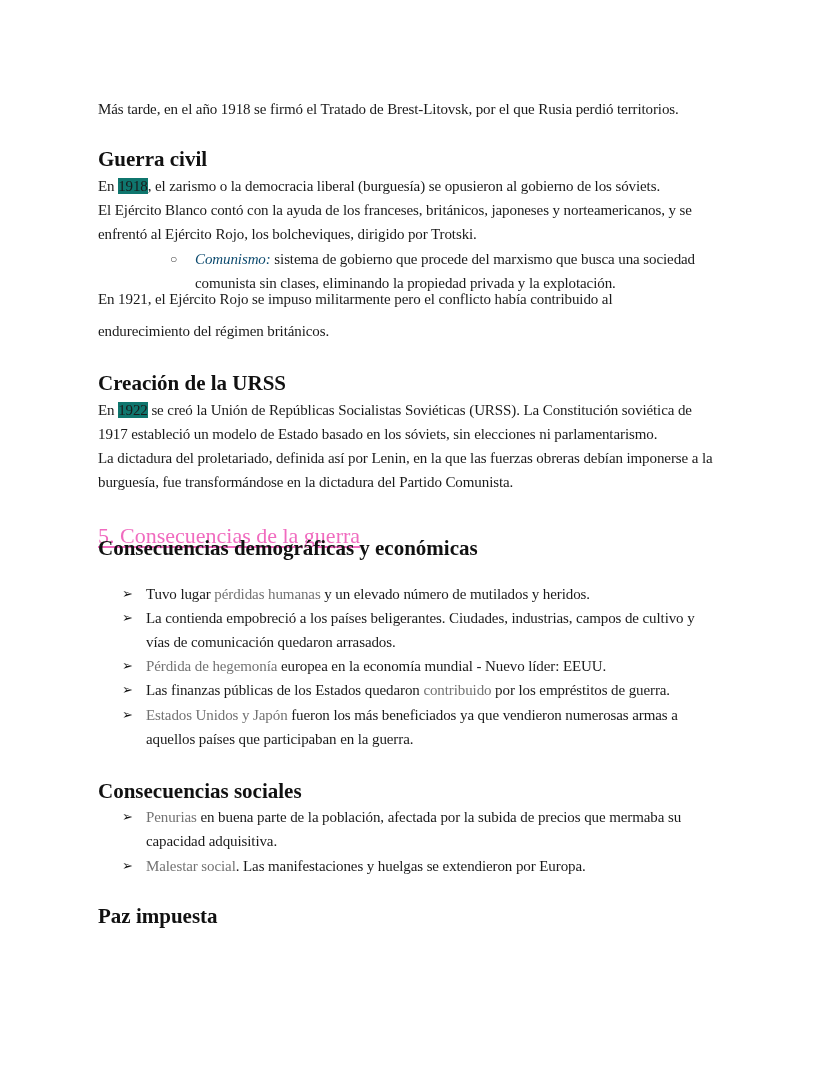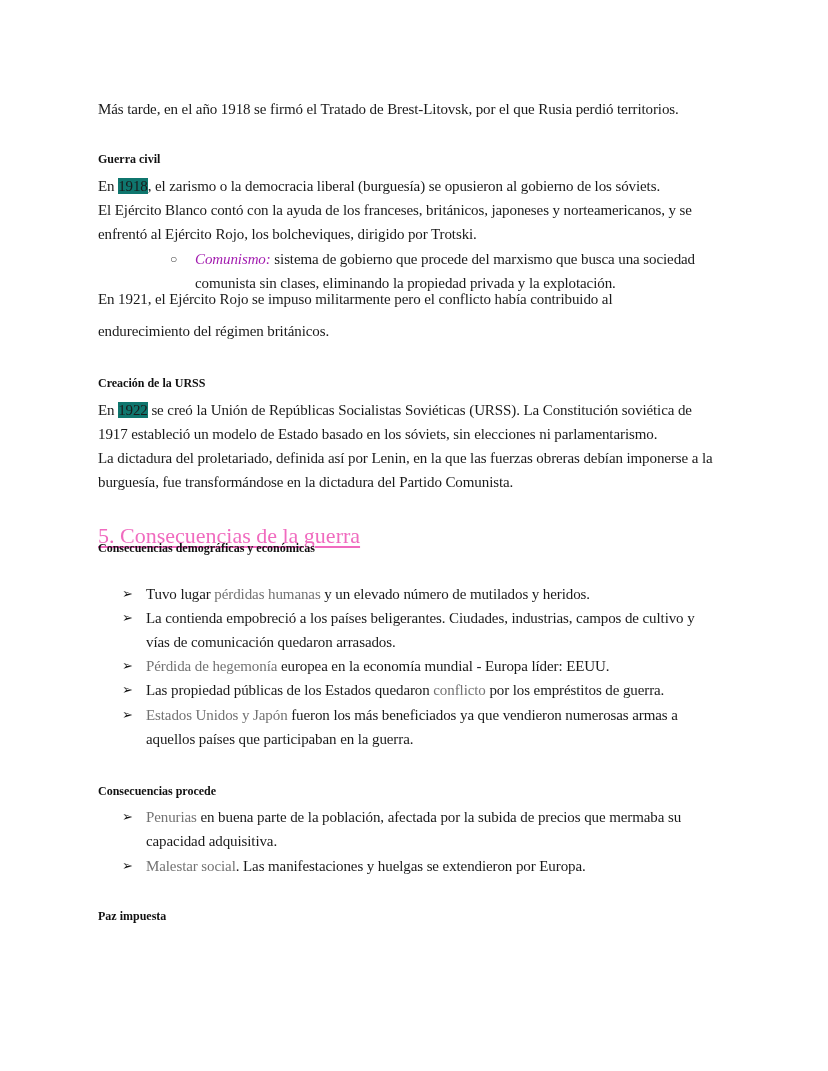--- a/index.html
+++ b/index.html
@@ -25,21 +25,21 @@
       position: absolute;
       left: 0;
       font-size: 15px;
       line-height: 24px;
       white-space: nowrap;
       letter-spacing: -0.1px;
     }
     .h3 {
       position: absolute;
       left: 0;
-      font-size: 12px;
+      font-size: 21px;
       font-weight: bold;
       line-height: 24px;
       white-space: nowrap;
       color: #111;
     }
     .h2 {
       position: absolute;
       left: 0;
       font-size: 22px;
       line-height: 28px;
@@ -49,21 +49,21 @@
       text-underline-offset: 3px;
       white-space: nowrap;
     }
     .hl {
       background: #0f766e;
     }
     .accent {
       color: #737373;
     }
     .accent-italic {
-      color: #a21caf;
+      color: #0c4a6e;
       font-style: italic;
     }
     .bullet {
       position: absolute;
       left: 24px;
       font-size: 13px;
       line-height: 24px;
       color: #111;
     }
     .btext {
@@ -129,35 +129,35 @@
   <div class="btext" style="top:582px">
     <span>Tuvo lugar </span><span class="accent">pérdidas humanas</span><span> y un elevado número de mutilados y heridos.</span>
   </div>
 
   <div class="bullet" style="top:606px">➢</div>
   <div class="btext" style="top:606px">La contienda empobreció a los países beligerantes. Ciudades, industrias, campos de cultivo y</div>
   <div class="btext" style="top:630px">vías de comunicación quedaron arrasados.</div>
 
   <div class="bullet" style="top:654px">➢</div>
   <div class="btext" style="top:654px">
-    <span class="accent">Pérdida de hegemonía</span><span> europea en la economía mundial - Europa líder: EEUU.</span>
+    <span class="accent">Pérdida de hegemonía</span><span> europea en la economía mundial - Nuevo líder: EEUU.</span>
   </div>
 
   <div class="bullet" style="top:678px">➢</div>
   <div class="btext" style="top:678px">
-    <span>Las propiedad públicas de los Estados quedaron </span><span class="accent">conflicto</span><span> por los empréstitos de guerra.</span>
+    <span>Las finanzas públicas de los Estados quedaron </span><span class="accent">contribuido</span><span> por los empréstitos de guerra.</span>
   </div>
 
   <div class="bullet" style="top:703px">➢</div>
   <div class="btext" style="top:703px">
     <span class="accent">Estados Unidos y Japón</span><span> fueron los más beneficiados ya que vendieron numerosas armas a</span>
   </div>
   <div class="btext" style="top:727px">aquellos países que participaban en la guerra.</div>
 
-  <div class="h3" style="top:779px">Consecuencias procede</div>
+  <div class="h3" style="top:779px">Consecuencias sociales</div>
 
   <div class="bullet" style="top:805px">➢</div>
   <div class="btext" style="top:805px">
     <span class="accent">Penurias</span><span> en buena parte de la población, afectada por la subida de precios que mermaba su</span>
   </div>
   <div class="btext" style="top:829px">capacidad adquisitiva.</div>
 
   <div class="bullet" style="top:854px">➢</div>
   <div class="btext" style="top:854px">
     <span class="accent">Malestar social</span><span>. Las manifestaciones y huelgas se extendieron por Europa.</span>

